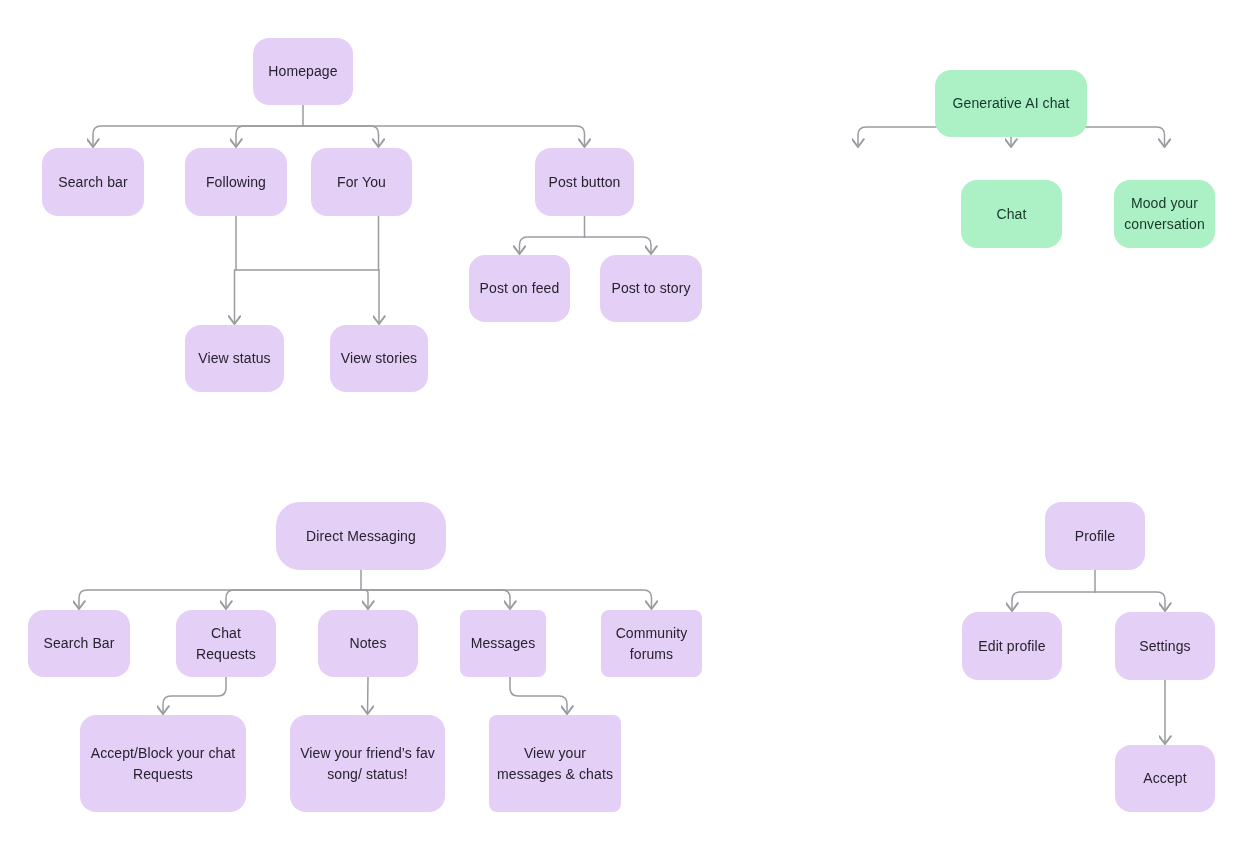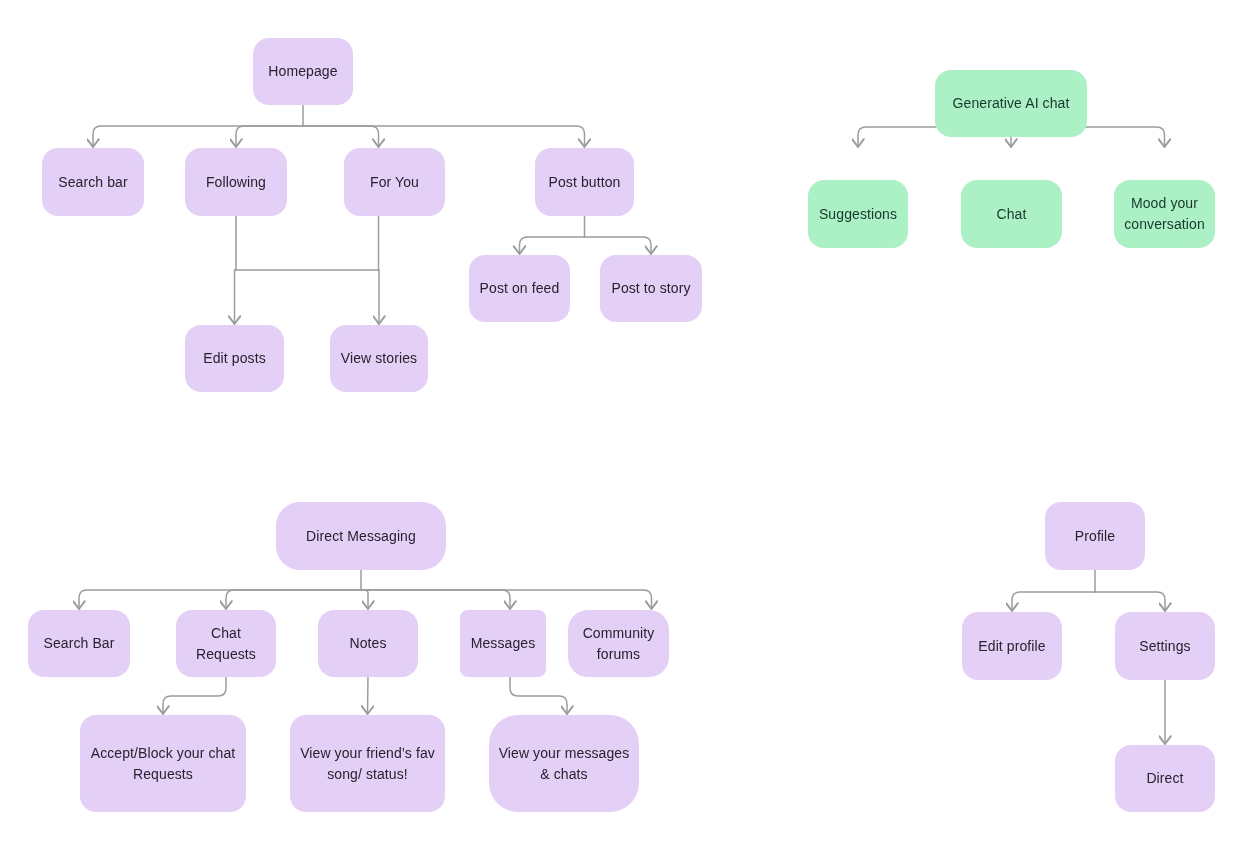--- a/index.html
+++ b/index.html
@@ -91,37 +91,36 @@
       <path d="M 510 677 V 688 Q 510 696 518 696 H 559 Q 567 696 567 704 V 714" class="edge" marker-end="url(#arrow)"></path>
       <path d="M 1095 570 V 592" class="edge"></path>
       <path d="M 1095 592 H 1020 Q 1012 592 1012 600 V 611" class="edge" marker-end="url(#arrow)"></path>
       <path d="M 1095 592 H 1157 Q 1165 592 1165 600 V 611" class="edge" marker-end="url(#arrow)"></path>
       <path d="M 1165 680 L 1165 744" class="edge" marker-end="url(#arrow)"></path>
     </svg>
   <div id="node-layer">
       <div class="node purple" style="left: 253px; top: 38px; width: 100px; height: 67px; border-radius: 16px;">Homepage</div>
       <div class="node purple" style="left: 42px; top: 148px; width: 102px; height: 68px; border-radius: 16px;">Search bar</div>
       <div class="node purple" style="left: 185px; top: 148px; width: 102px; height: 68px; border-radius: 16px;">Following</div>
-      <div class="node purple" style="left: 344px; top: 148px; width: 101px; height: 68px; border-radius: 16px;">For You</div>
+      <div class="node purple" style="left: 311px; top: 148px; width: 101px; height: 68px; border-radius: 16px;">For You</div>
       <div class="node purple" style="left: 535px; top: 148px; width: 99px; height: 68px; border-radius: 16px;">Post button</div>
       <div class="node purple" style="left: 469px; top: 255px; width: 101px; height: 67px; border-radius: 16px;">Post on feed</div>
       <div class="node purple" style="left: 600px; top: 255px; width: 102px; height: 67px; border-radius: 16px;">Post to story</div>
-      <div class="node purple" style="left: 185px; top: 325px; width: 99px; height: 67px; border-radius: 16px;">Edit posts</div>
+      <div class="node purple" style="left: 185px; top: 325px; width: 99px; height: 67px; border-radius: 16px;">View status</div>
       <div class="node purple" style="left: 330px; top: 325px; width: 98px; height: 67px; border-radius: 16px;">View stories</div>
       <div class="node green" style="left: 935px; top: 38px; width: 152px; height: 67px; border-radius: 16px;">Generative AI chat</div>
-      <div class="node green" style="left: 808px; top: 148px; width: 100px; height: 68px; border-radius: 16px;">Suggestions</div>
       <div class="node green" style="left: 961px; top: 148px; width: 101px; height: 68px; border-radius: 16px;">Chat</div>
       <div class="node green" style="left: 1114px; top: 148px; width: 101px; height: 68px; border-radius: 16px;">Mood your conversation</div>
       <div class="node purple" style="left: 276px; top: 502px; width: 170px; height: 68px; border-radius: 24px; text-align: right;">Direct Messaging</div>
       <div class="node purple" style="left: 28px; top: 610px; width: 102px; height: 67px; border-radius: 16px;">Search Bar</div>
       <div class="node purple" style="left: 176px; top: 610px; width: 100px; height: 67px; border-radius: 16px;">Chat Requests</div>
       <div class="node purple" style="left: 318px; top: 610px; width: 100px; height: 67px; border-radius: 16px;">Notes</div>
       <div class="node purple" style="left: 460px; top: 610px; width: 86px; height: 67px; border-radius: 8px;">Messages</div>
-      <div class="node purple" style="left: 568px; top: 610px; width: 101px; height: 67px; border-radius: 20px;">Community forums</div>
+      <div class="node purple" style="left: 601px; top: 610px; width: 101px; height: 67px; border-radius: 8px;">Community forums</div>
       <div class="node purple" style="left: 80px; top: 715px; width: 166px; height: 97px; border-radius: 16px;">Accept/Block your chat Requests</div>
       <div class="node purple" style="left: 290px; top: 715px; width: 155px; height: 97px; border-radius: 16px;">View your friend’s fav song/ status!</div>
-      <div class="node purple" style="left: 489px; top: 715px; width: 150px; height: 97px; border-radius: 29px;">View your messages &amp; chats</div>
+      <div class="node purple" style="left: 489px; top: 715px; width: 132px; height: 97px; border-radius: 8px;">View your messages &amp; chats</div>
       <div class="node purple" style="left: 1045px; top: 502px; width: 100px; height: 68px; border-radius: 16px;">Profile</div>
       <div class="node purple" style="left: 962px; top: 612px; width: 100px; height: 68px; border-radius: 16px;">Edit profile</div>
       <div class="node purple" style="left: 1115px; top: 612px; width: 100px; height: 68px; border-radius: 16px;">Settings</div>
-      <div class="node purple" style="left: 1115px; top: 745px; width: 100px; height: 67px; border-radius: 16px;">Direct</div>
+      <div class="node purple" style="left: 1115px; top: 745px; width: 100px; height: 67px; border-radius: 16px;">Accept</div>
     </div>
 </div>
 
 </body></html>

